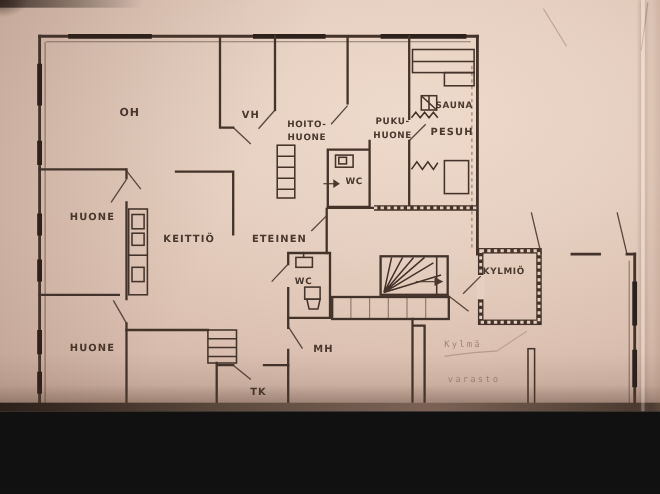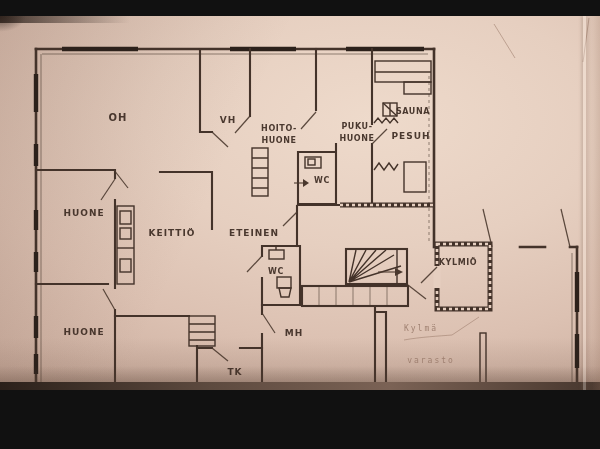--- a/index.html
+++ b/index.html
@@ -1,19 +1,19 @@
 <!DOCTYPE html>
 <html><head>
 <meta charset="utf-8">
 <style>
   html,body{margin:0;padding:0;background:#111;}
   .photo{position:relative;width:600px;height:374px;overflow:hidden;
     background:
       radial-gradient(95% 85% at 62% 28%, #eedacb 0%, #e6cfc0 40%, #dcc1b2 70%, #cbae9f 100%);
-    font-family:"DejaVu Sans",sans-serif;margin-top:16px;}
+    font-family:"DejaVu Sans",sans-serif;}
   .photo::before{content:"";position:absolute;inset:0;
     background:linear-gradient(115deg, rgba(110,80,66,.20) 0%, rgba(110,80,66,0) 38%),
                linear-gradient(0deg, rgba(100,72,58,.22) 0%, rgba(100,72,58,0) 14%);
     pointer-events:none;}
   .artifact{position:absolute;pointer-events:none;}
   .bottom-strip{left:0;bottom:0;width:600px;height:8px;
     background:linear-gradient(to right,#2b201a,#5d4a3f 35%,#7b6255 65%,#46362d);}
   .bottom-shade{left:0;bottom:8px;width:600px;height:16px;
     background:linear-gradient(to top,rgba(86,64,52,.30),rgba(86,64,52,0));}
   .top-sliver{left:0;top:0;width:130px;height:7px;

